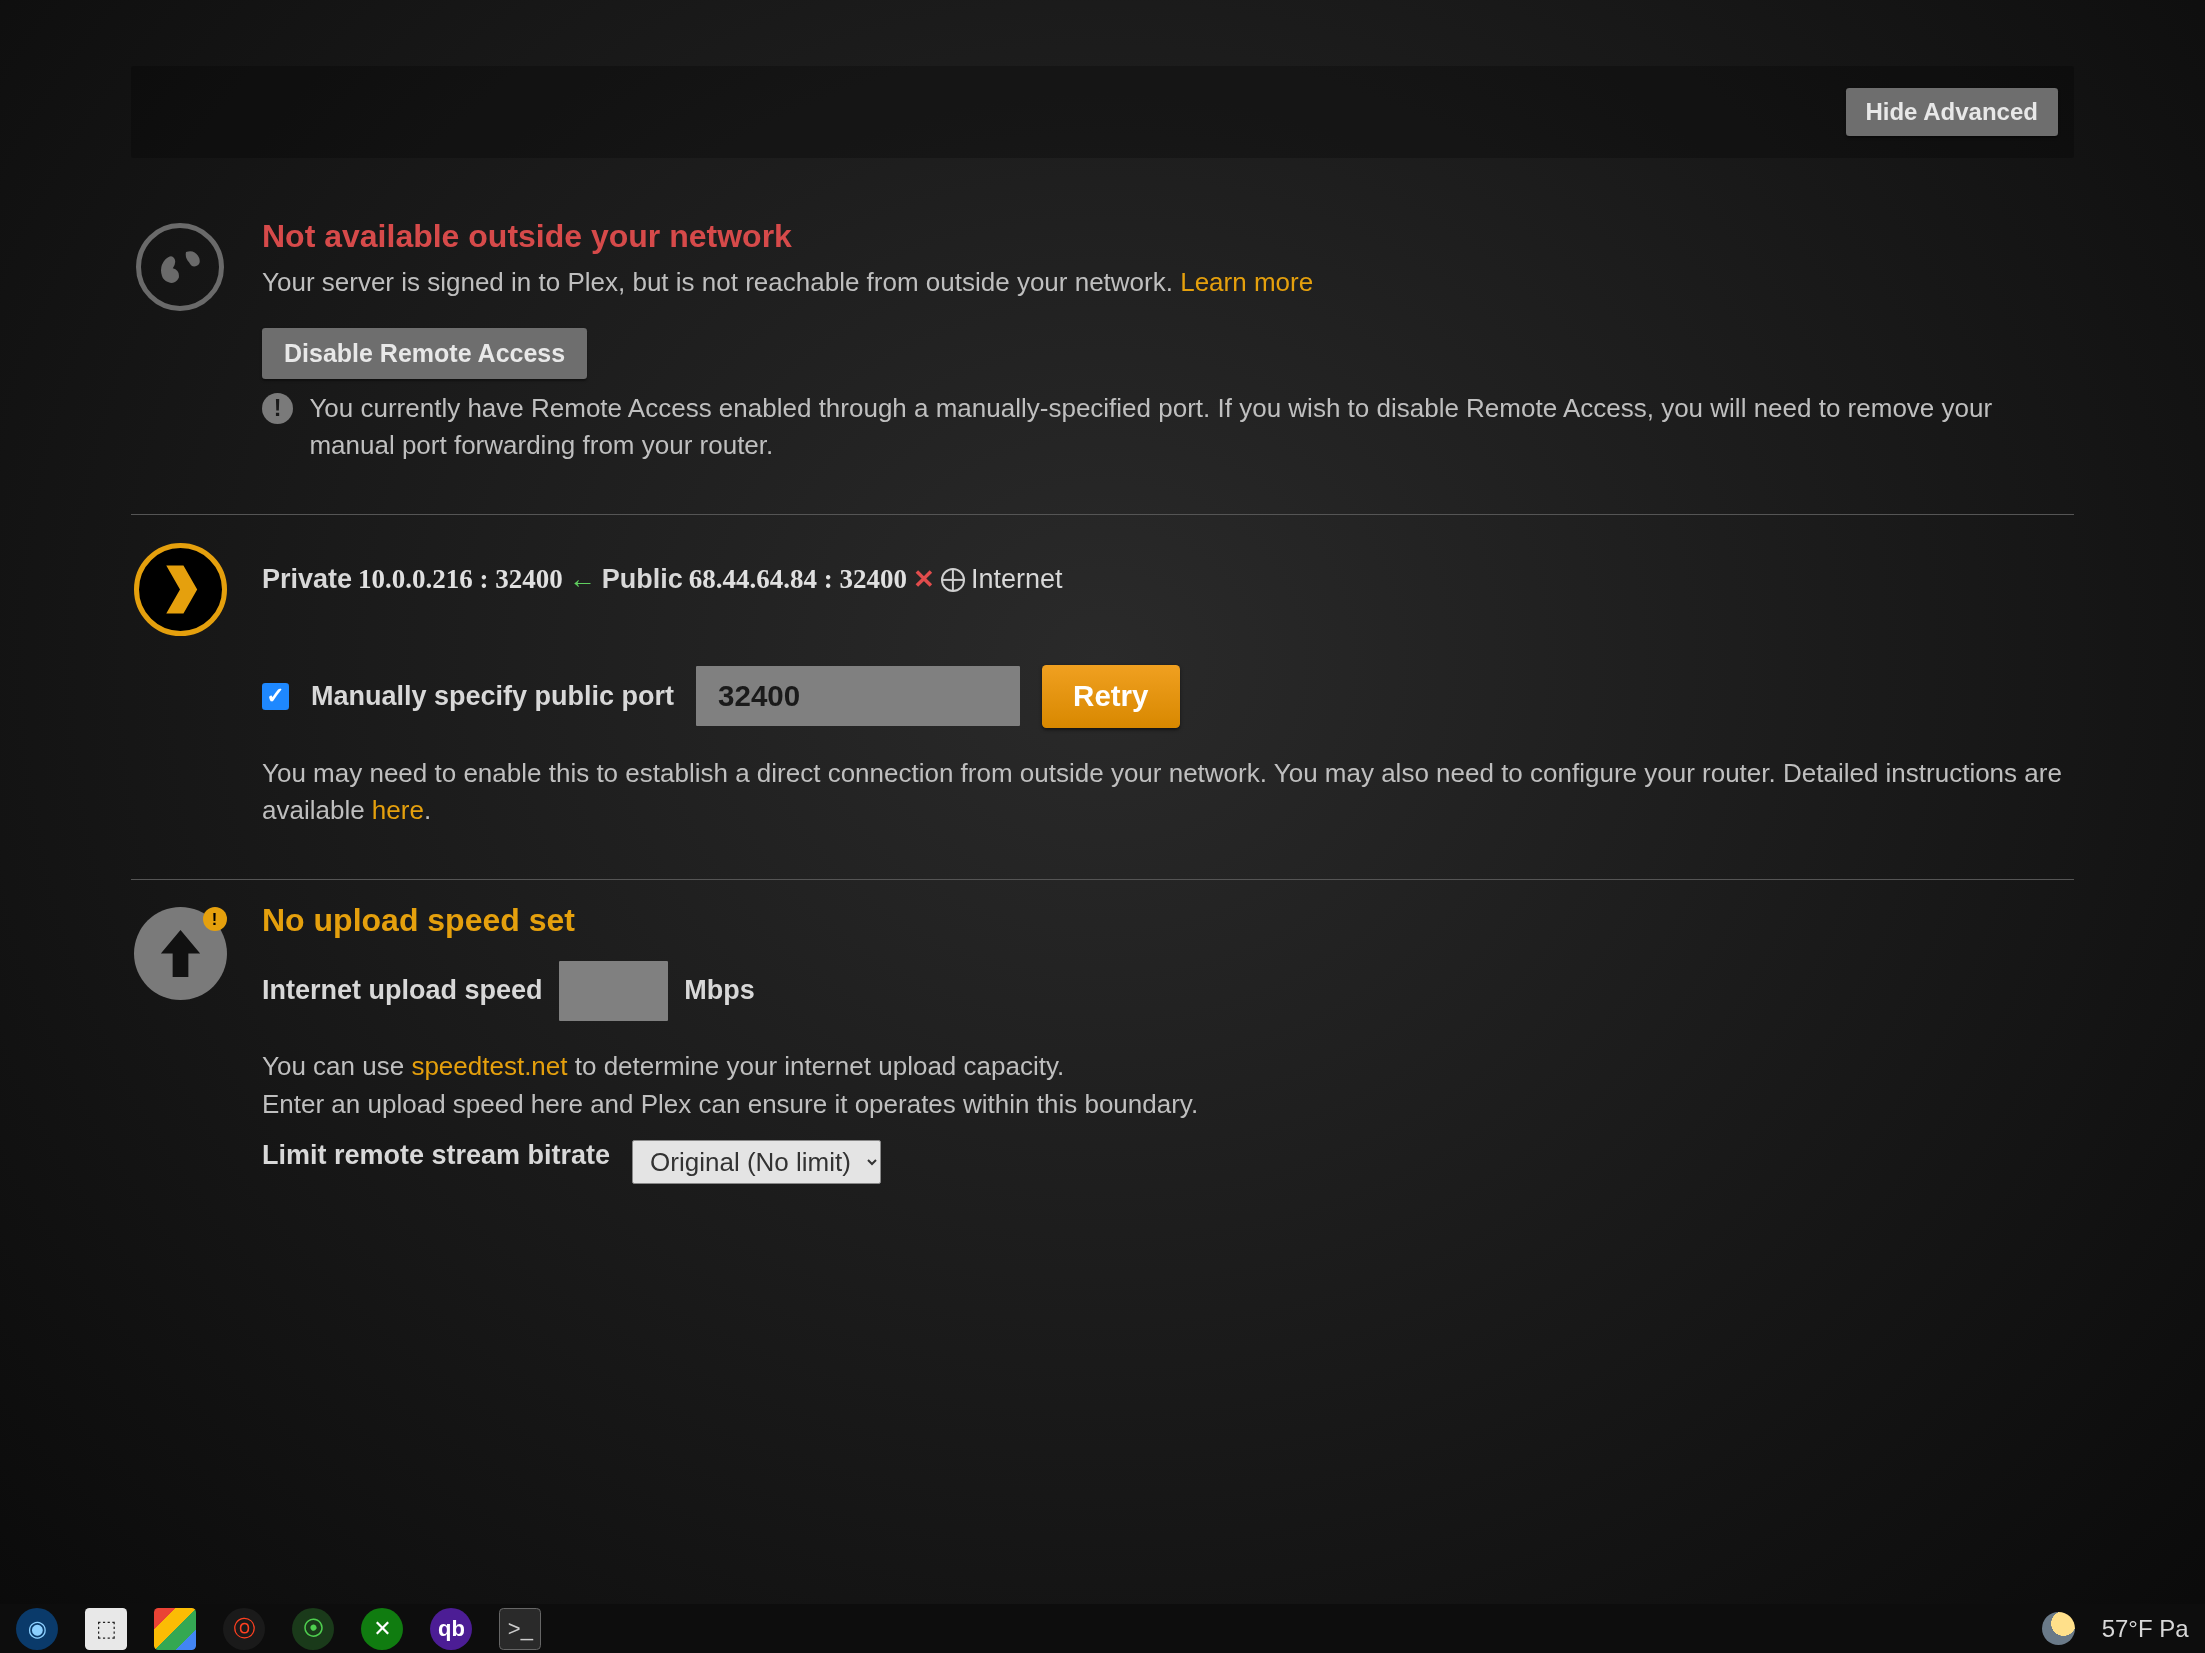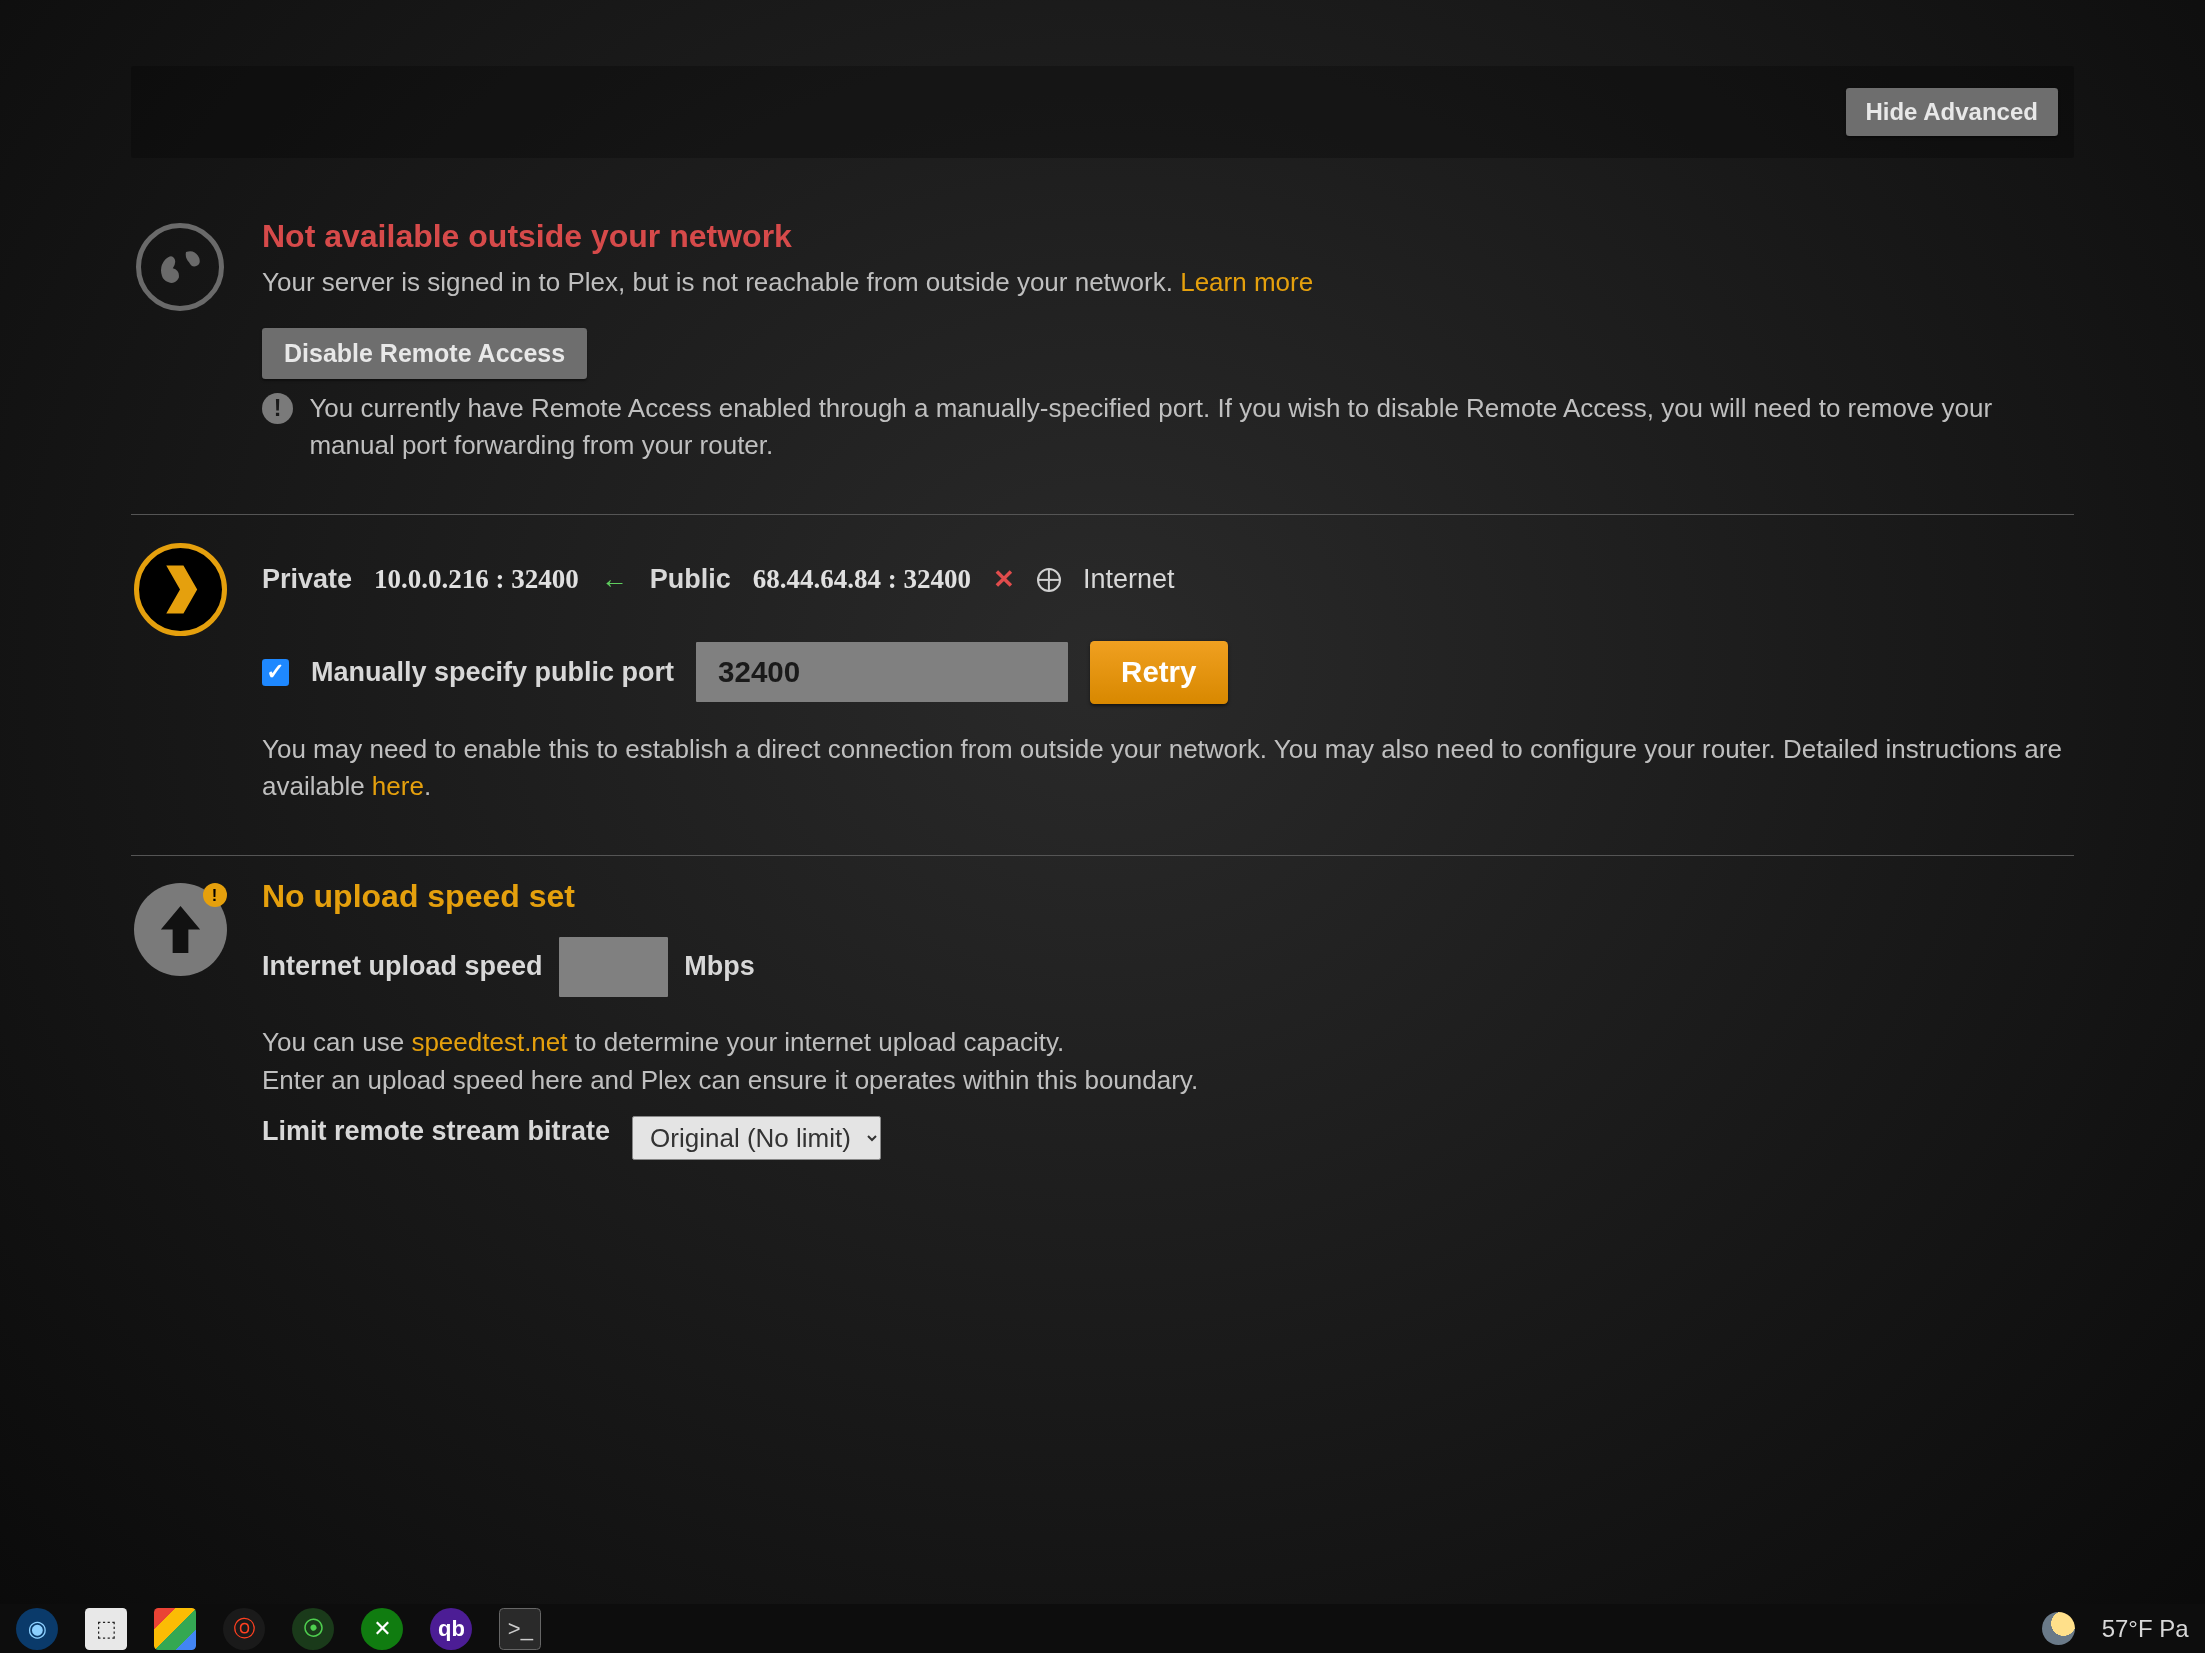--- a/index.html
+++ b/index.html
@@ -109,25 +109,25 @@
     width: 93px; height: 93px;
     border-radius: 50%;
     border: 5.5px solid #e5a00d;
     background: #000;
     display: flex; align-items: center; justify-content: center;
   }
   .plex-badge svg { width: 44px; height: 55px; }
   .ip-line {
     display: flex;
     align-items: center;
-    gap: 22px;
+    gap: 6px;
     font-size: 27px;
     color: #d8d8d8;
     flex-wrap: wrap;
-    margin-bottom: 46px;
+    margin-bottom: 70px;
     padding-top: 27px;
   }
   .ip-label { color: #d8d8d8; font-weight: 600; }
   .ip-val { color: #e0e0e0; font-weight: 700; font-family: Liberation Serif, serif; }
   .arrow-left { color: #5fcf5f; font-size: 27px; font-weight: 900; }
   .x-mark { color: #e04c4c; font-size: 26px; font-weight: 900; }
   .net-globe {
     width: 24px; height: 24px;
     border: 2.7px solid #cfcfcf;
     border-radius: 50%;
@@ -153,21 +153,21 @@
     display: flex; align-items: center; justify-content: center;
     color: #fff; font-size: 22px; font-weight: 900;
     cursor: pointer;
   }
   .checkbox-label {
     color: #d8d8d8;
     font-size: 27px;
     font-weight: 600;
   }
   .port-input {
-    width: 372px;
+    width: 324px;
     height: 60px;
     background: #808080;
     border: none;
     border-radius: 1.1px;
     color: #1a1a1a;
     font-size: 29.5px;
     font-weight: 600;
     padding: 0 22px;
   }
   .btn-orange {

